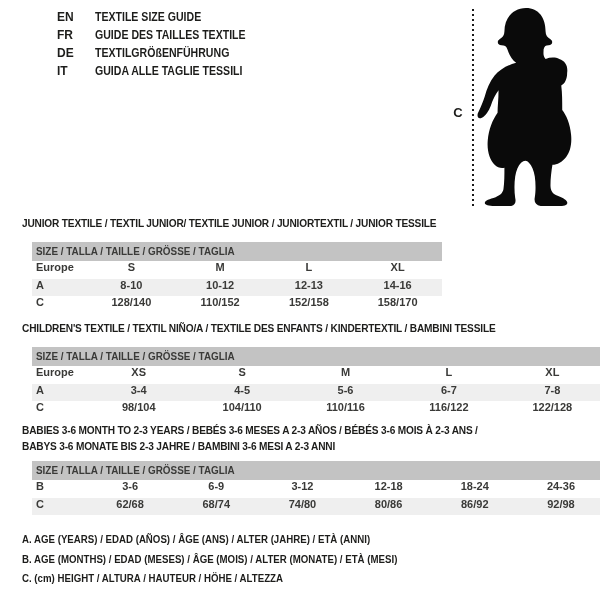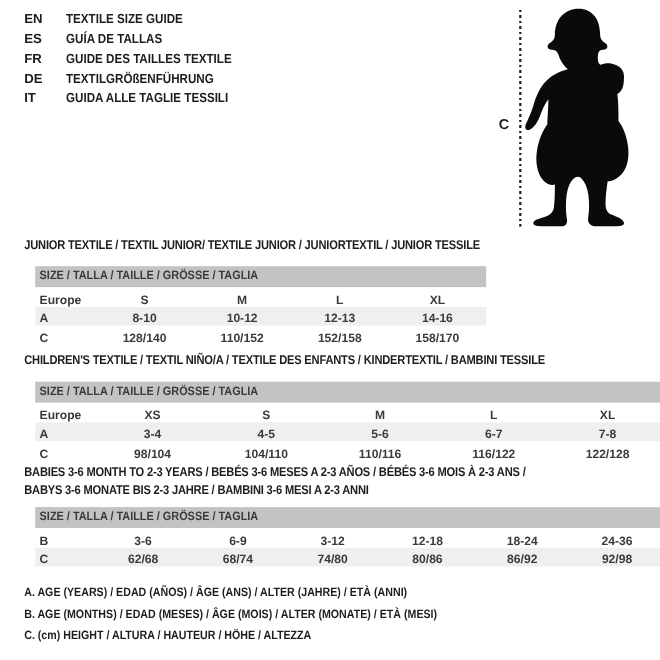--- a/index.html
+++ b/index.html
@@ -19,21 +19,21 @@
 
   
   .lang-list {
     position: absolute;
     left: 22px; top: 8px;
     font-size: 12px;
     font-weight: bold;
     color: #1d1d1b;
     line-height: 18px;
   }
-  .lang-row { display: flex; }
+  .lang-row { display: flex; margin-left: 35px; }
   .lang-code { width: 38px; }
   .lang-label {
     display: inline-block;
     transform: scaleX(0.88);
     transform-origin: 0 50%;
     white-space: nowrap;
   }
 
   
   .measure-line {
@@ -90,21 +90,21 @@
     overflow: hidden;
     white-space: nowrap;
   }
   .size-bar span {
     display: inline-block;
     transform: scaleX(0.9);
     transform-origin: 0 50%;
   }
   .trow {
     display: flex;
-    align-items: flex-end;
+    align-items: flex-start;
     height: 17.5px;
     font-size: 11px;
     color: #3a3a38;
   }
   .trow.stripe { background: #efefef; }
   .trow .lbl {
     width: 55px;
     padding-left: 4px;
     flex: none;
     text-align: left;
@@ -133,24 +133,20 @@
 </style>
 </head>
 <body>
 
 <div class="canvas">
 
   <div class="lang-list">
     <div class="lang-row">
       <span class="lang-code">EN</span>
       <span class="lang-label">TEXTILE SIZE GUIDE</span>
-    </div>
-    <div class="lang-row">
-      <span class="lang-code">ES</span>
-      <span class="lang-label">GUÍA DE TALLAS</span>
     </div>
     <div class="lang-row">
       <span class="lang-code">FR</span>
       <span class="lang-label">GUIDE DES TAILLES TEXTILE</span>
     </div>
     <div class="lang-row">
       <span class="lang-code">DE</span>
       <span class="lang-label">TEXTILGRÖßENFÜHRUNG</span>
     </div>
     <div class="lang-row">

